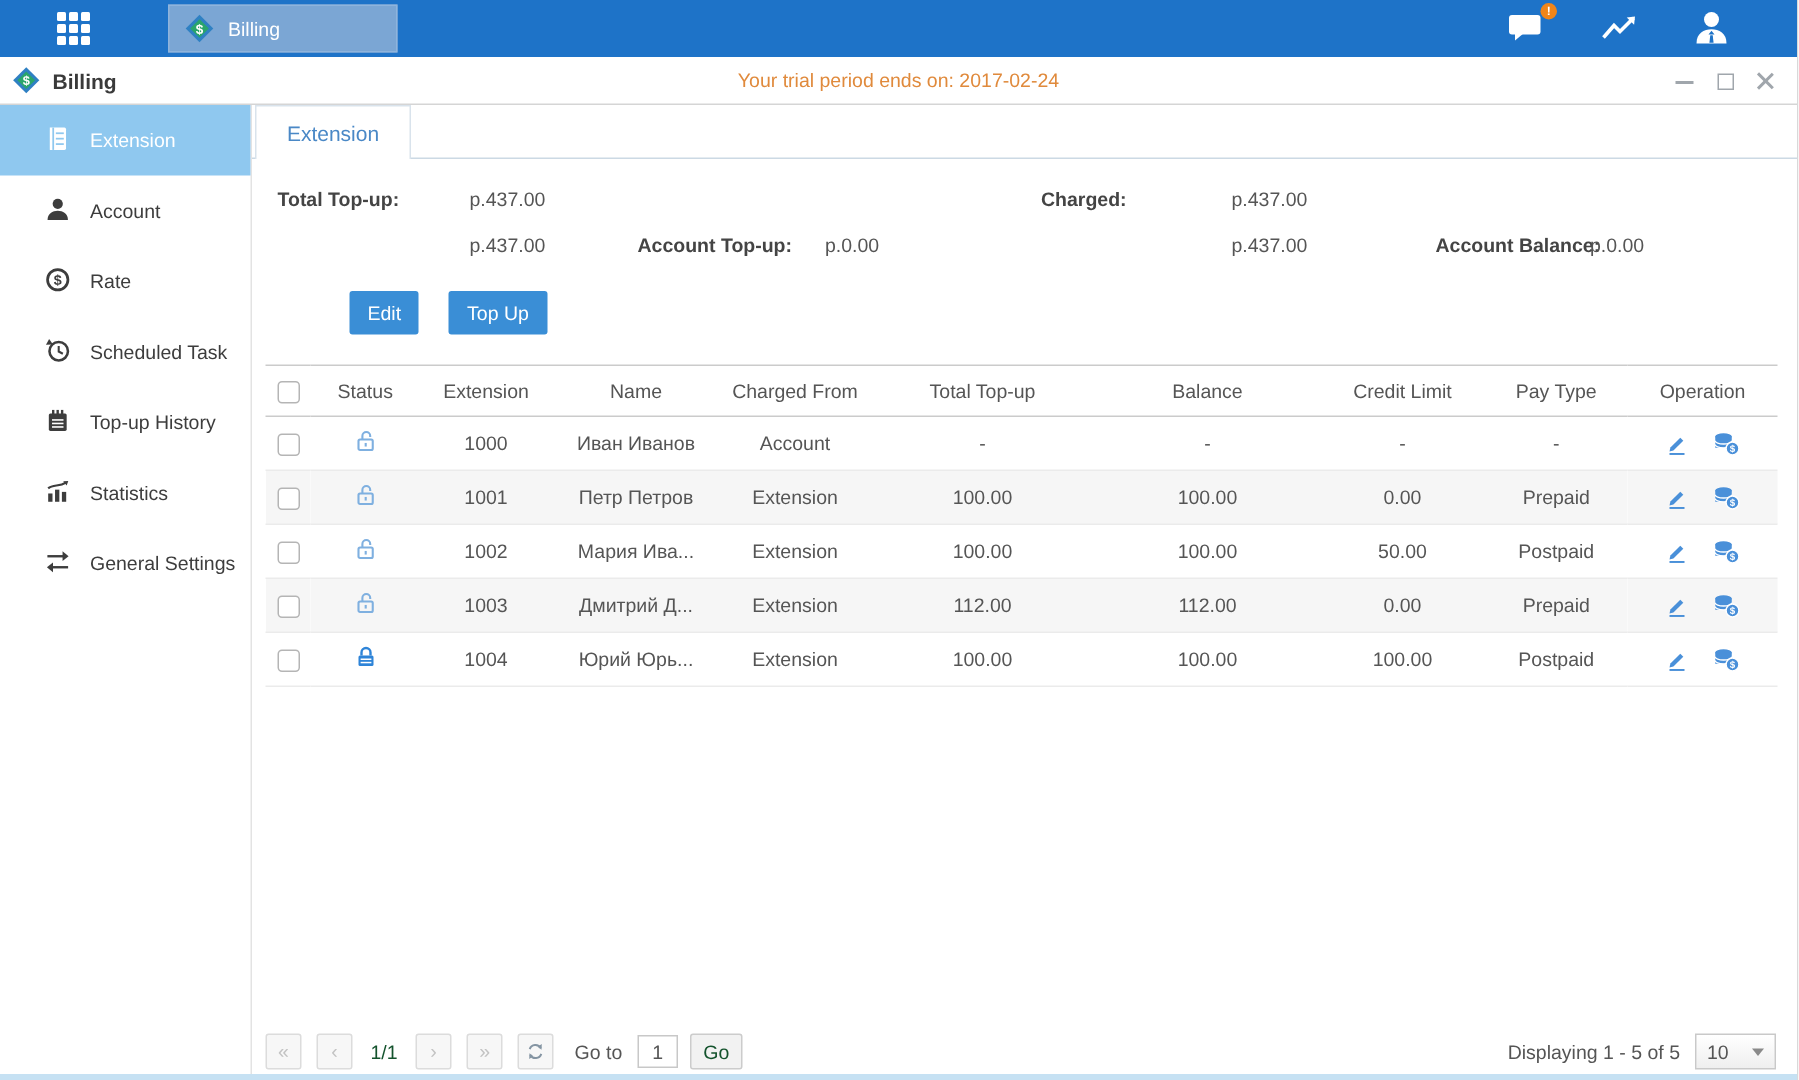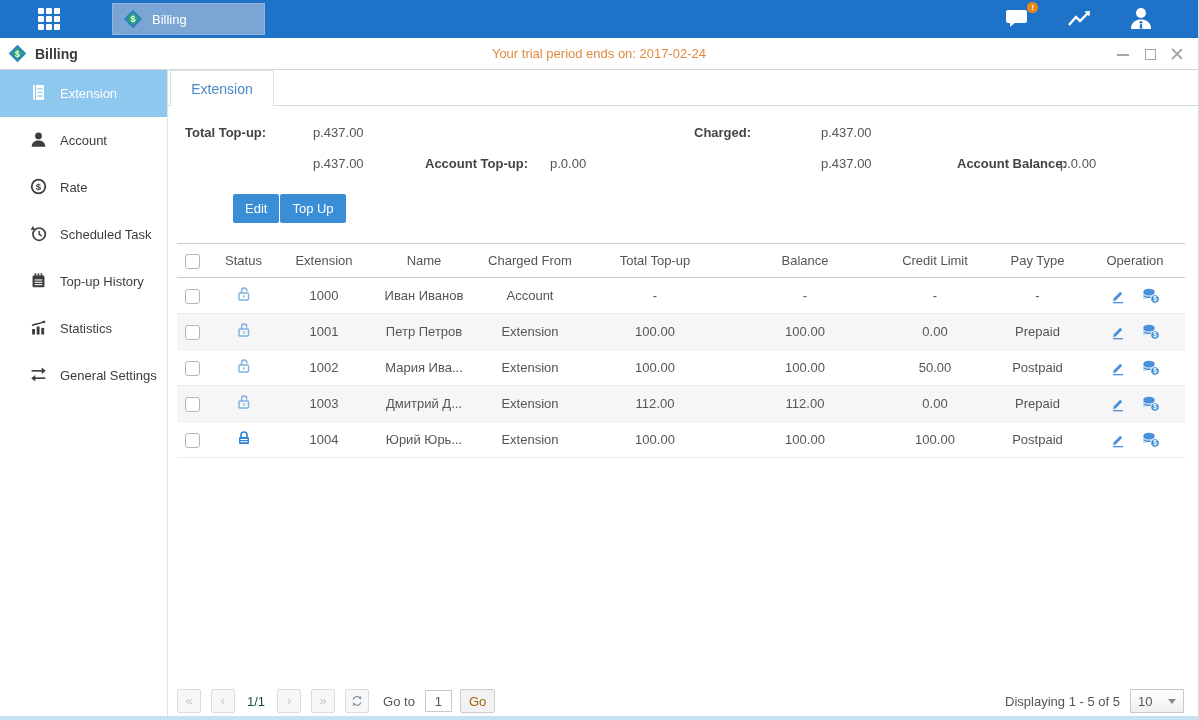--- a/index.html
+++ b/index.html
@@ -52,21 +52,21 @@
   .tab::after { content:""; position:absolute; left:0; right:0; bottom:-1px; height:1px; background:#fff; }
 
   
   .summary { margin-top:11px; flex:0 0 auto; }
   .sum-row { position:relative; height:31px; }
   .sum-row span { position:absolute; top:0; line-height:31px; white-space:nowrap; }
   .lbl { font-weight:bold; color:#444; }
   .val { color:#555; }
 
   
-  .btn-row { margin:15px 0 0 17px; display:flex; gap:1px; flex:0 0 auto;padding-left:48px; }
+  .btn-row { margin:15px 0 0 17px; display:flex; gap:20px; flex:0 0 auto;padding-left:48px; }
   .btn { height:29px; background:#3a8ed6; color:#fff; border:none; border-radius:2px;
     font-family:inherit; font-size:13px; padding:0 12px; cursor:pointer; }
 
   
   table { margin:20px 0 0 9px; width:1008px; border-collapse:collapse; table-layout:fixed; flex:0 0 auto; }
   thead tr { height:34px; border-top:1px solid #cbcbcb; border-bottom:1px solid #cbcbcb; }
   th { font-weight:normal; color:#555; text-align:center; }
   tbody tr { height:35px; border-bottom:1px solid #ebebeb; }
   tbody tr.alt { background:#f6f6f6; }
   td { text-align:center; color:#555; white-space:nowrap; overflow:hidden; }
@@ -76,21 +76,21 @@
 
   
   .pagination { margin:auto 14px 7px 9px; display:flex; align-items:center; flex:0 0 auto; }
   .pg-btn { width:24px; height:24px; background:#f7f7f7; border:1px solid #dcdcdc; border-radius:2px;
     color:#c3c3c3; font-size:13px; text-align:center; line-height:22px; cursor:pointer; margin-right:10px; }
   .pg-info { color:#14532d; margin:0 12px 0 2px; }
   .pg-refresh { display:flex; align-items:center; justify-content:center; }
   .goto-label { margin:0 10px 0 4px; color:#555; }
   .goto-input { width:27px; height:22px; border:1px solid #c8c8c8; text-align:center; font-family:inherit; font-size:13px; color:#555; }
   .go-btn { height:24px; margin-left:8px; background:#f2f2f2; border:1px solid #ccc; border-radius:2px;
-    font-family:inherit; font-size:13px; color:#a16207; padding:0 8px; cursor:pointer; }
+    font-family:inherit; font-size:13px; color:#14532d; padding:0 8px; cursor:pointer; }
   .pg-right { margin-left:auto; display:flex; align-items:center; gap:10px; }
   .displaying { color:#555; }
   .page-size { width:54px; height:24px; border:1px solid #c9c9c9; background:linear-gradient(#fff,#efefef);
     display:flex; align-items:center; justify-content:space-between; padding:0 7px; cursor:pointer; color:#555; }
   .caret { width:0; height:0; border-left:4px solid transparent; border-right:4px solid transparent; border-top:5px solid #8a8a8a; }
 
   .bottom-strip { position:absolute; left:0; right:0; bottom:0; height:4px; background:#c6e1f3; }
 </style>
 </head>
 <body>

